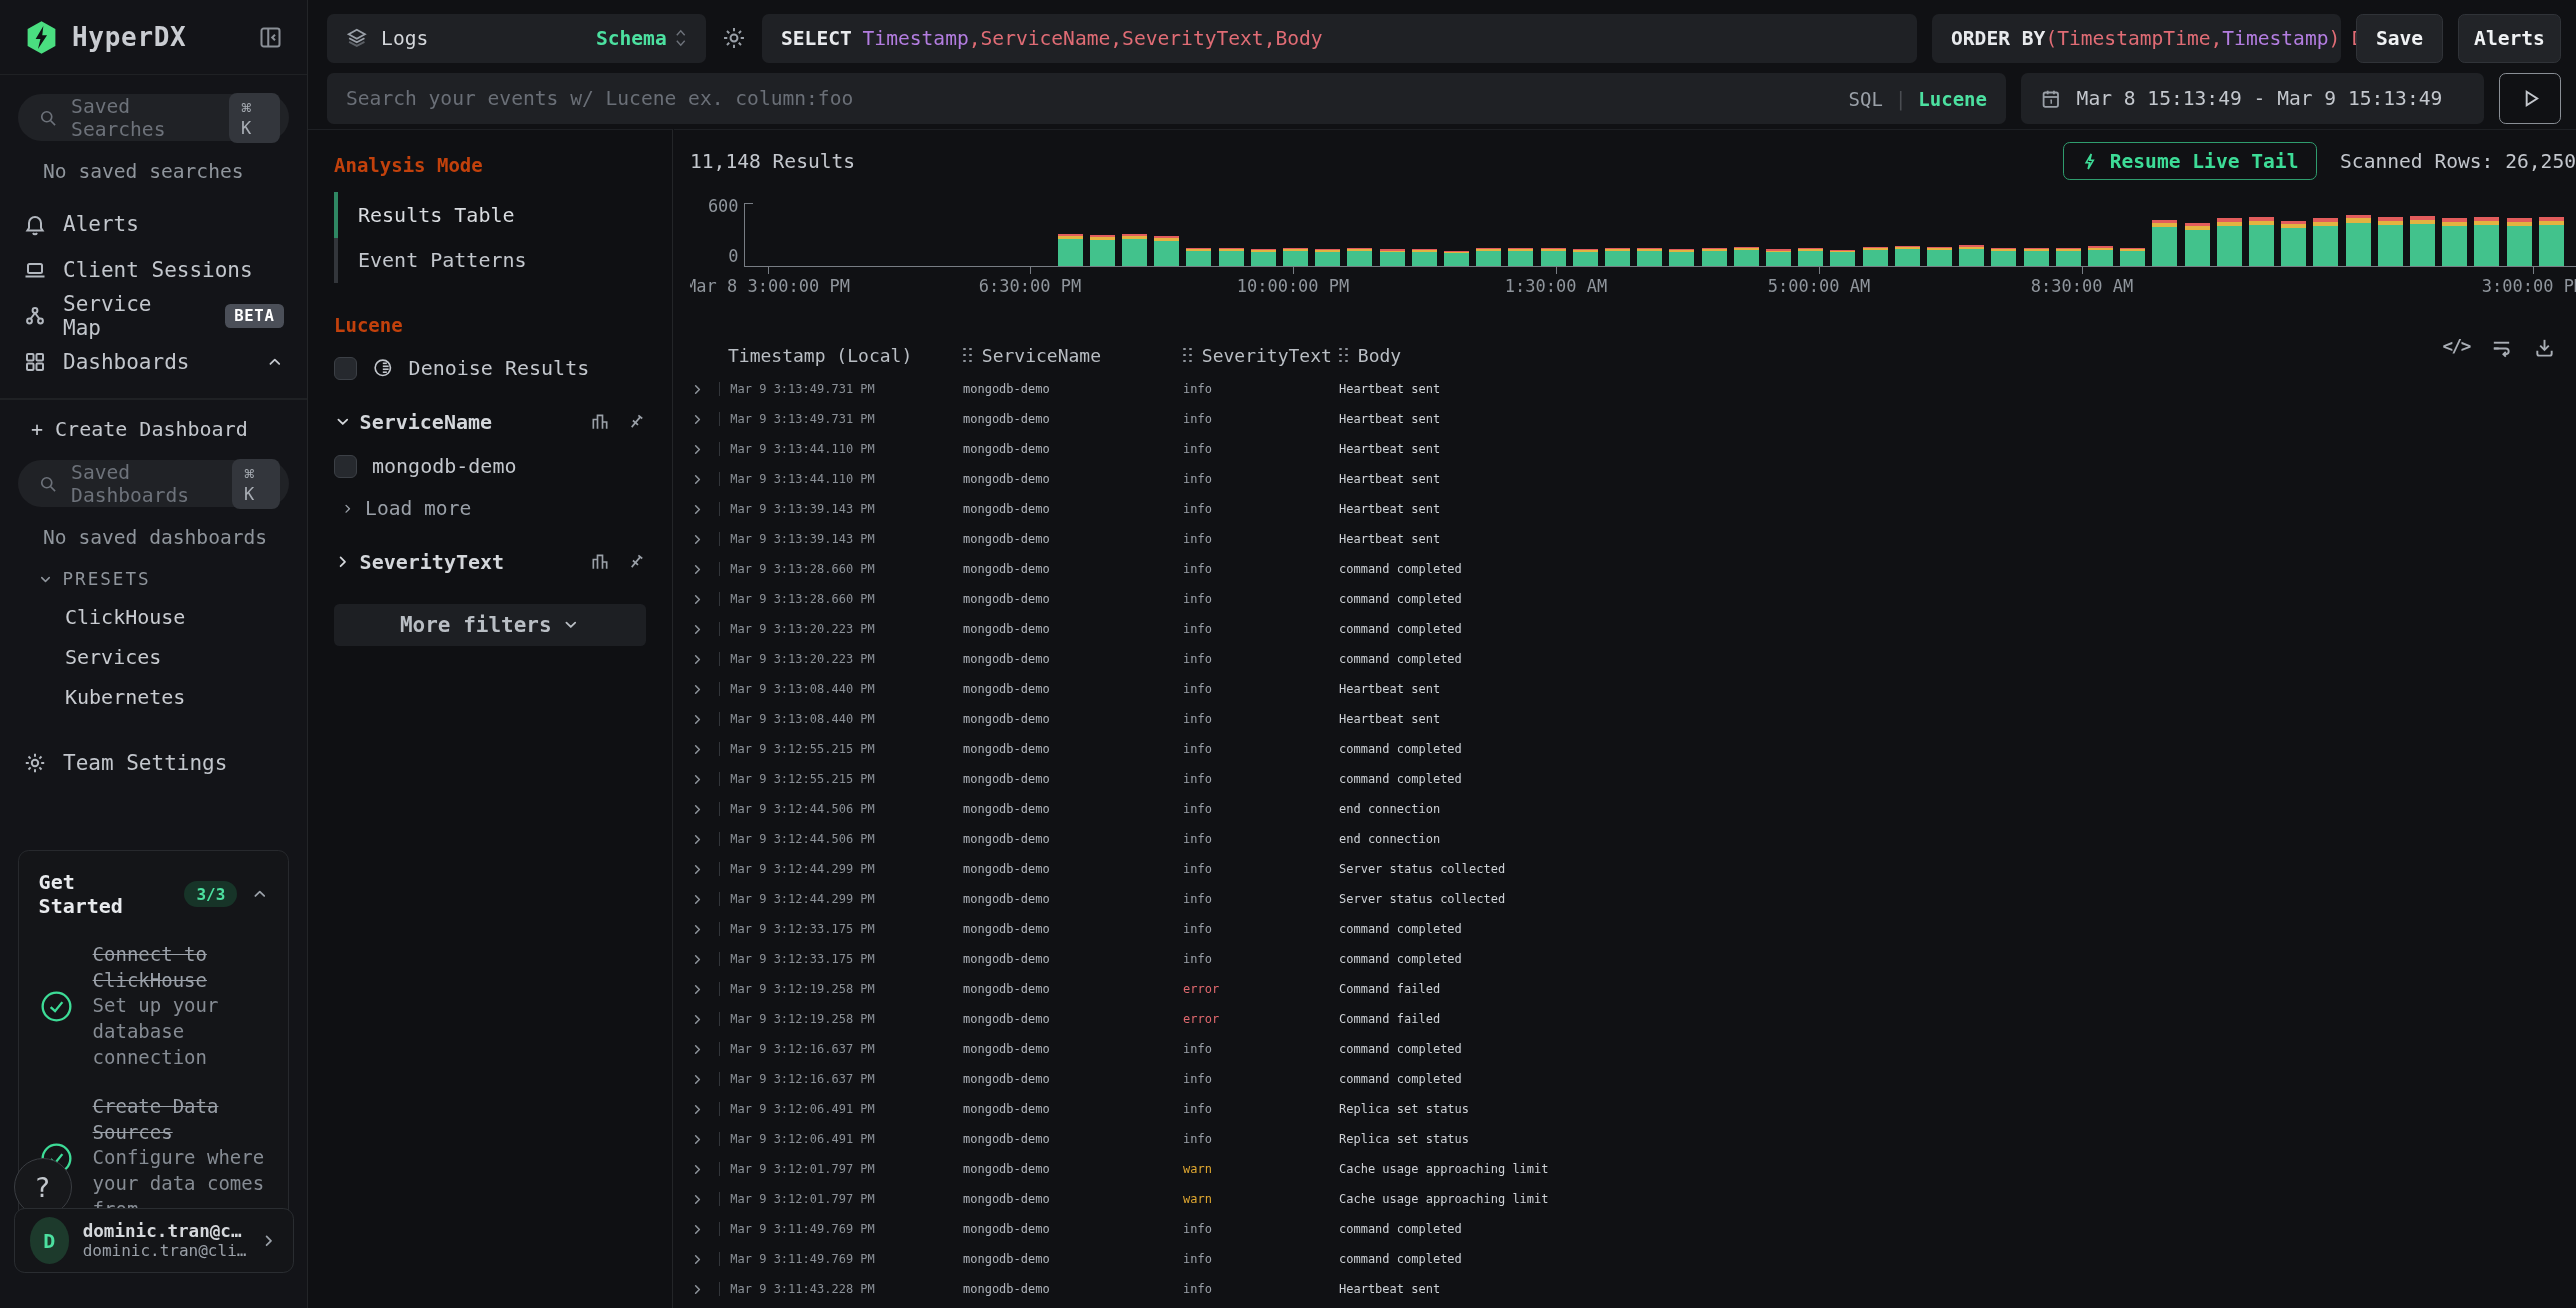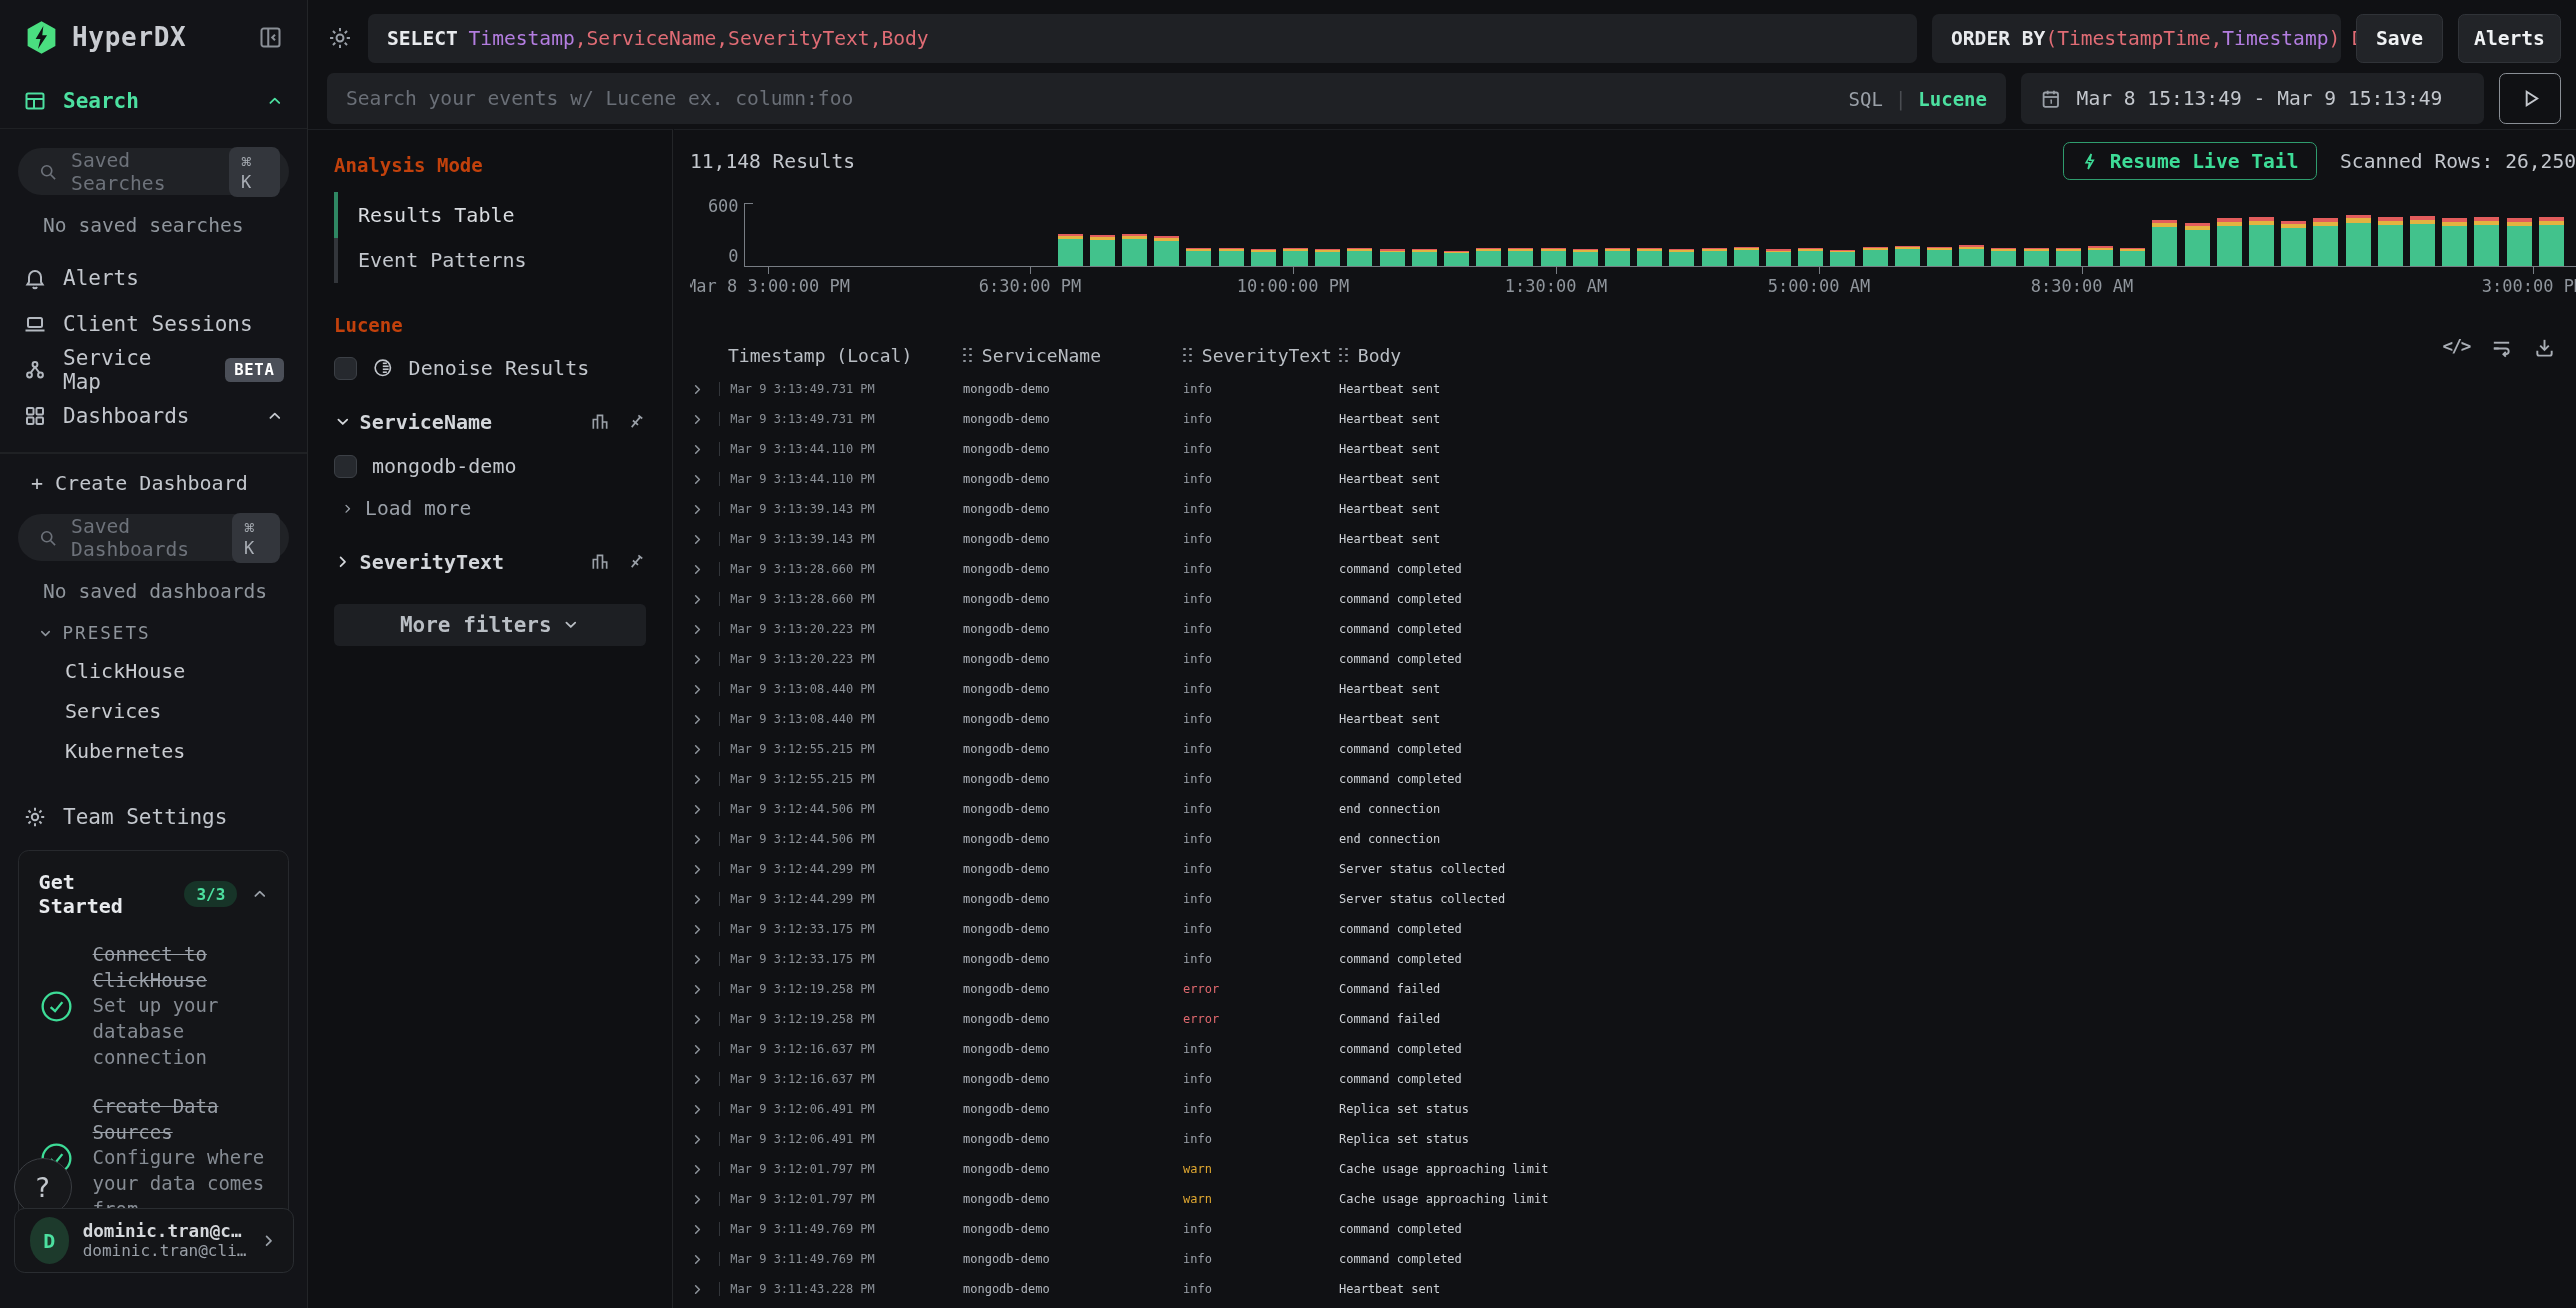--- a/index.html
+++ b/index.html
@@ -141,34 +141,20 @@
       </div>
       <span class="collapse">
         <svg width="27" height="27" viewBox="0 0 24 24" fill="none" stroke="currentColor" stroke-width="1.8">
             <rect x="4" y="4" width="16" height="16" rx="2"></rect>
             <line x1="10" y1="4" x2="10" y2="20"></line>
             <polyline points="16,9.5 13.5,12 16,14.5"></polyline>
           </svg>
       </span>
     </div>
 
-    <div class="side-item search-item">
-      <span class="icon">
-        <svg width="24" height="24" viewBox="0 0 24 24" fill="none" stroke="currentColor" stroke-width="2">
-            <rect x="3.5" y="4.5" width="17" height="15" rx="1.5"></rect>
-            <line x1="3.5" y1="10" x2="20.5" y2="10"></line>
-            <line x1="11" y1="10" x2="11" y2="19.5"></line>
-          </svg>
-      </span>
-      <span>Search</span>
-      <span class="grow"></span>
-      <svg class="chev" viewBox="0 0 24 24">
-          <polyline points="6,15 12,9 18,15"></polyline>
-        </svg>
-    </div>
     <div class="divider"></div>
 
     <div class="pill">
       <span>
         <svg width="20" height="20" viewBox="0 0 24 24" fill="none" stroke="currentColor" stroke-width="2">
             <circle cx="10.5" cy="10.5" r="6"></circle>
             <line x1="15" y1="15" x2="20.5" y2="20.5"></line>
           </svg>
       </span>
       <span>Saved Searches</span>
@@ -311,20 +297,41 @@
       <span class="user-chev">
           <svg class="chev" viewBox="0 0 24 24">
             <polyline points="9,6 15,12 9,18"></polyline>
           </svg>
         </span>
     </div>
   </aside>
 
   <div class="topbar">
     <div class="row1">
+      <div class="box src-box">
+        <span>
+          <svg width="21.6" height="21.6" viewBox="0 0 24 24" fill="none" stroke="#9aa0a8" stroke-width="2">
+              <path d="M12 3 21 8l-9 5-9-5z"></path>
+              <path d="M3.5 12.5 12 17l8.5-4.5"></path>
+              <path d="M3.5 16.5 12 21l8.5-4.5" opacity="0.5"></path>
+            </svg>
+        </span>
+        <span>Logs</span>
+        <span class="schema">
+          <span>Schema</span>
+          <span class="updown">
+            <svg viewBox="0 0 24 14" fill="none" stroke="currentColor" stroke-width="2.5">
+                <polyline points="5,11 12,3 19,11"></polyline>
+              </svg>
+            <svg viewBox="0 0 24 14" fill="none" stroke="currentColor" stroke-width="2.5">
+                <polyline points="5,3 12,11 19,3"></polyline>
+              </svg>
+          </span>
+        </span>
+      </div>
       <span class="gear-btn">
         <svg width="26" height="26" viewBox="0 0 24 24" fill="none" stroke="currentColor" stroke-width="1.8">
             <circle cx="12" cy="12" r="3.2"></circle>
             <path d="M12 2.8v3M12 18.2v3M2.8 12h3M18.2 12h3M5.5 5.5l2.1 2.1M16.4 16.4l2.1 2.1M18.5 5.5l-2.1 2.1M7.6 16.4l-2.1 2.1"></path>
           </svg>
       </span>
       <div class="box sql-box">
         <span class="kw">SELECT</span>
         <span style="width:10.8px;"></span>
         <span class="fld-purple">Timestamp</span>

